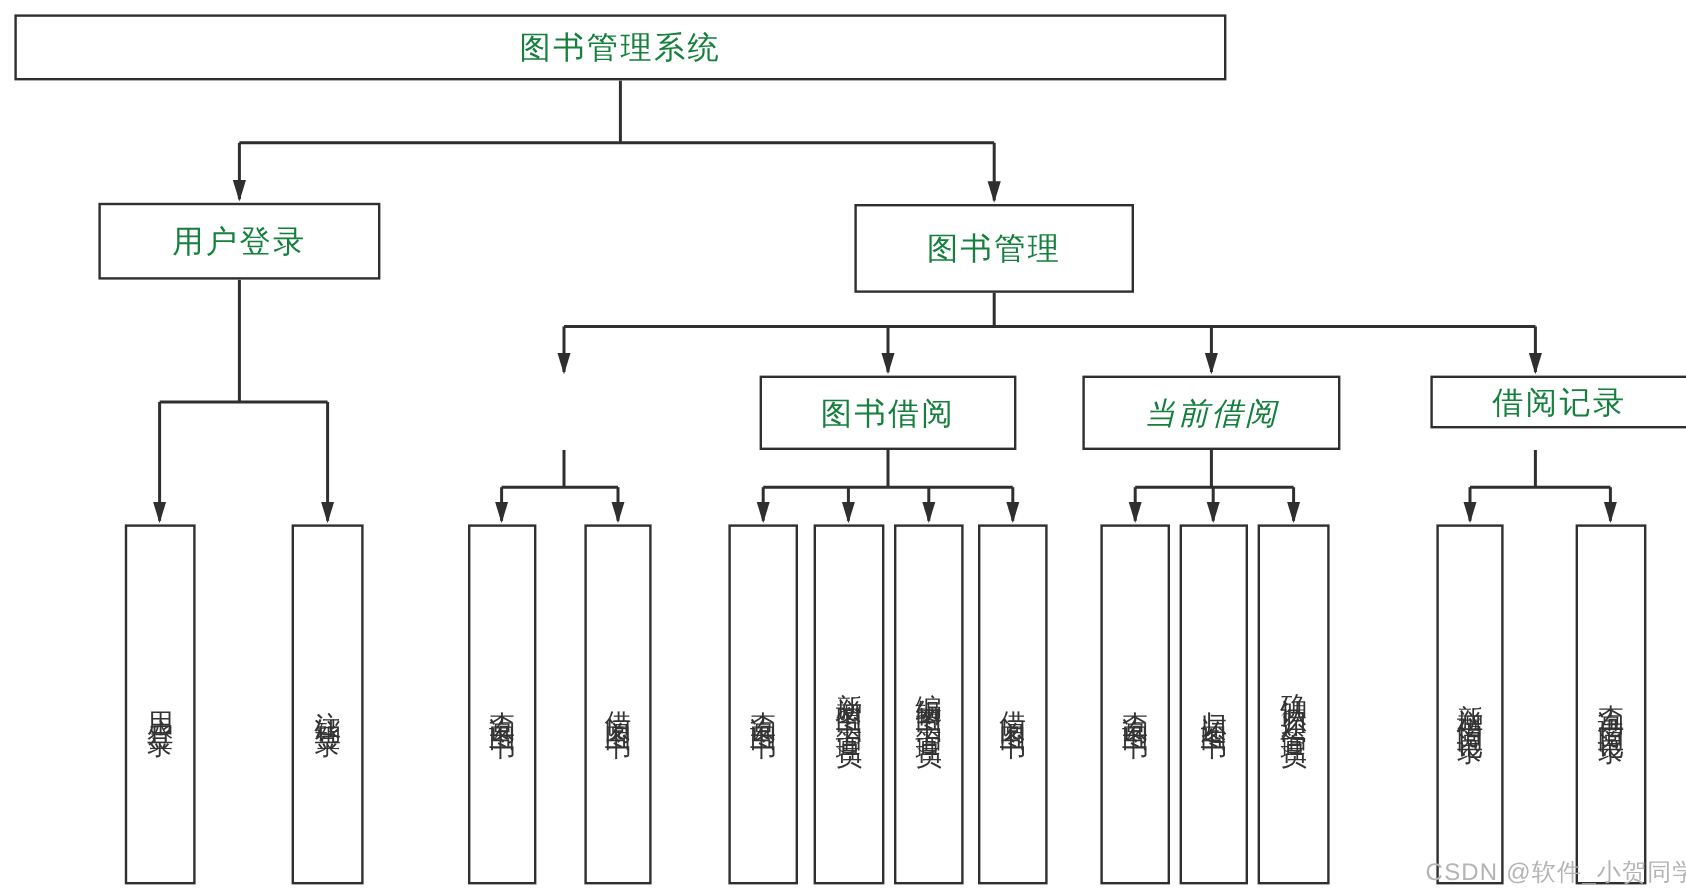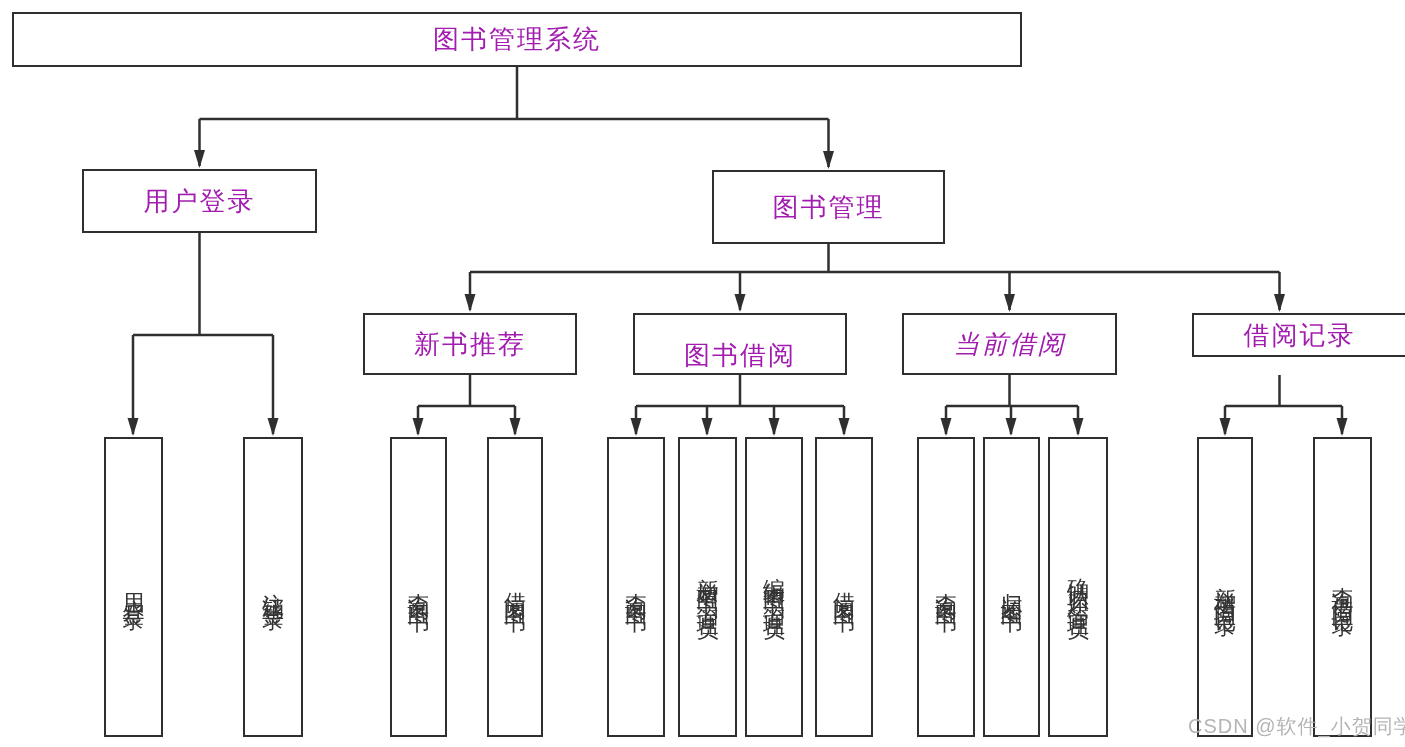--- a/index.html
+++ b/index.html
@@ -24,21 +24,21 @@
   .hbox {
     position: absolute;
     box-sizing: border-box;
     border: 2px solid #2f2f2f;
     background: #ffffff;
     display: flex;
     align-items: center;
     justify-content: center;
     font-size: 26px;
     letter-spacing: 2px;
-    color: #a21caf;
+    color: #15803d;
     z-index: 2;
   }
   .vbox {
     position: absolute;
     box-sizing: border-box;
     top: 437px;
     height: 300px;
     border: 2px solid #2f2f2f;
     background: #ffffff;
     display: flex;
@@ -55,21 +55,21 @@
     color: #333333;
     white-space: nowrap;
   }
   
   #box-root          { left: 12px;   top: 12px;  width: 1010px; height: 55px; }
   
   #box-user-login    { left: 82px;   top: 169px; width: 235px;  height: 64px; }
   #box-book-mgmt     { left: 712px;  top: 170px; width: 233px;  height: 74px; }
   
   #box-new-book      { left: 363px;  top: 313px; width: 214px;  height: 62px; }
-  #box-book-borrow   { left: 633px;  top: 313px; width: 214px;  height: 62px; align-items: flex-end; }
+  #box-book-borrow   { left: 633px;  top: 313px; width: 214px;  height: 62px; }
   #box-current       { left: 902px;  top: 313px; width: 215px;  height: 62px; font-style: italic; }
   #box-records       { left: 1192px; top: 313px; width: 215px;  height: 44px; }
   
   #leaf-g1-1 { left: 104px;  width: 59px; }
   #leaf-g1-2 { left: 243px;  width: 60px; }
   #leaf-g2-1 { left: 390px;  width: 57px; }
   #leaf-g2-2 { left: 487px;  width: 56px; }
   #leaf-g3-1 { left: 607px;  width: 58px; }
   #leaf-g3-2 { left: 678px;  width: 59px; }
   #leaf-g3-3 { left: 745px;  width: 58px; }
@@ -149,23 +149,20 @@
     <span>图书管理系统</span>
   </div>
 
   <div class="hbox" id="box-user-login">
     <span>用户登录</span>
   </div>
   <div class="hbox" id="box-book-mgmt">
     <span>图书管理</span>
   </div>
 
-  <div class="hbox" id="box-new-book">
-    <span>新书推荐</span>
-  </div>
   <div class="hbox" id="box-book-borrow">
     <span>图书借阅</span>
   </div>
   <div class="hbox" id="box-current">
     <span>当前借阅</span>
   </div>
   <div class="hbox" id="box-records">
     <span>借阅记录</span>
   </div>
 

